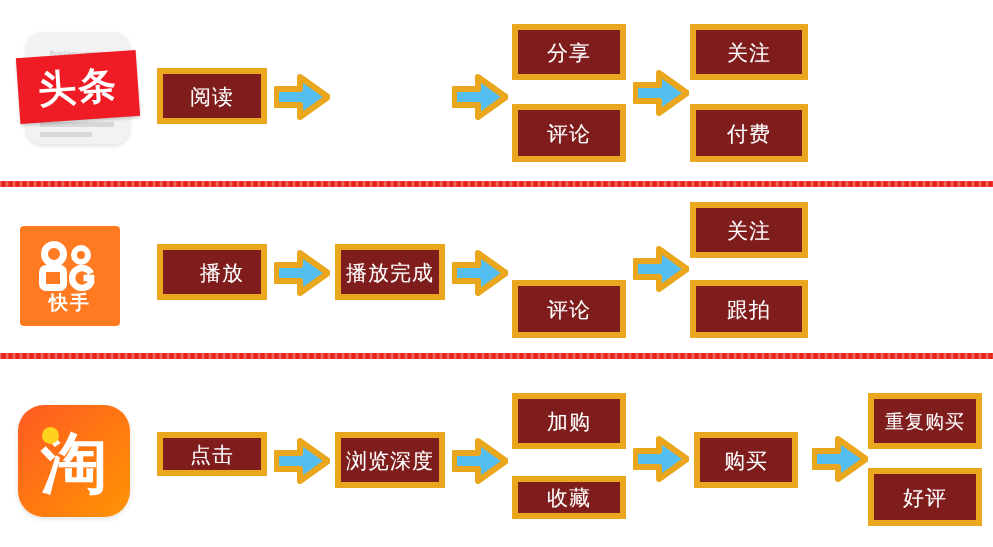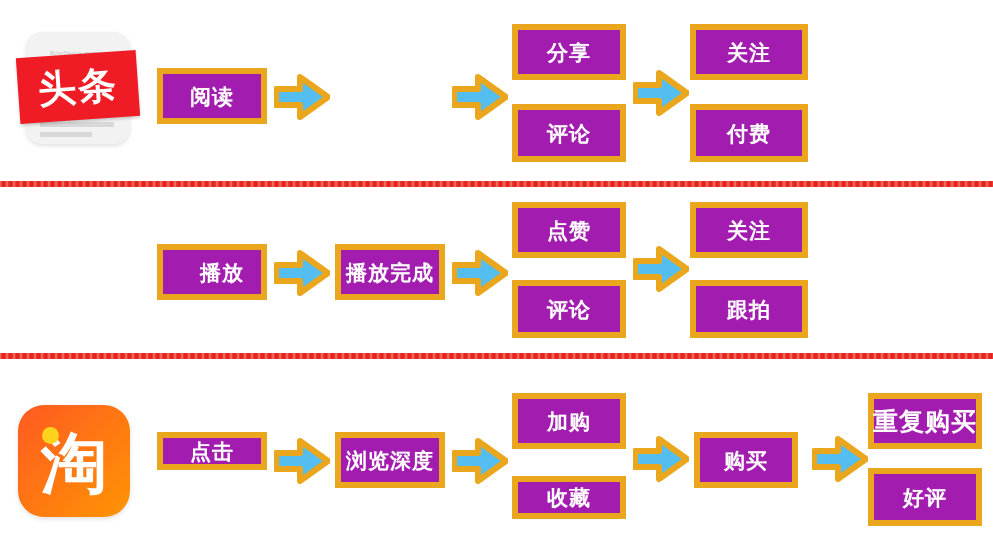--- a/index.html
+++ b/index.html
@@ -26,26 +26,26 @@
     opacity:.75;
   }
 
   
   .row{position:absolute;left:0;width:993px;}
 
   
   .node{
     position:absolute;
     box-sizing:border-box;
-    background:#a21caf;
+    background:#7f1d1d;
     border:6px solid #eaa61c;
     color:#ffffff;
     display:flex;align-items:center;justify-content:center;
     font-size:21px;
-    font-weight:700;
+    font-weight:400;
     letter-spacing:1px;
     line-height:1;
     white-space:nowrap;
     text-shadow:0 0 1px rgba(255,255,255,.25);
   }
 
   
   .arrow{position:absolute;}
   .arrow svg{display:block;}
 
@@ -155,38 +155,52 @@
     </div>
 
     <div class="node" style="left:690px;top:24px;width:118px;height:56px;">关注</div>
     <div class="node" style="left:690px;top:104px;width:118px;height:58px;">付费</div>
   </div>
 
   <div class="divider" style="top:181px;"></div>
 
   <div class="row" style="top:188px;height:165px;">
 
+    <div class="logo" style="left:20px;top:38px;">
+      <div class="ks-wrap">
+        <div class="ks-mark">
+          <div class="ks-c1"></div>
+          <div class="ks-c2"></div>
+          <div class="ks-sq"></div>
+          <div class="ks-g">
+            <svg width="26" height="26" viewBox="0 0 26 26">
+              <path d="M22 8.5 A10 10 0 1 0 22 17.5 L22 13 L14.5 13" fill="none" stroke="#ffffff" stroke-width="6.5" stroke-linecap="butt"></path>
+            </svg>
+          </div>
+        </div>
+        <div class="ks-text">快手</div>
+      </div>
+    </div>
 
     <div class="node" style="left:157px;top:56px;width:110px;height:56px;padding-left:20px;">播放</div>
 
     <div class="arrow" style="left:274px;top:62px;">
       <svg width="56" height="46" viewBox="0 0 56 46">
         <polygon points="2,15 26,15 26,3 54,23 26,43 26,31 2,31" fill="#55bef0" stroke="#eaa61c" stroke-width="6" stroke-linejoin="round"></polygon>
       </svg>
     </div>
 
     <div class="node" style="left:335px;top:56px;width:110px;height:56px;">播放完成</div>
 
     <div class="arrow" style="left:452px;top:62px;">
       <svg width="56" height="46" viewBox="0 0 56 46">
         <polygon points="2,15 26,15 26,3 54,23 26,43 26,31 2,31" fill="#55bef0" stroke="#eaa61c" stroke-width="6" stroke-linejoin="round"></polygon>
       </svg>
     </div>
 
-    <div class="node" style="left:512px;top:14px;width:114px;height:56px;">点赞</div>
     <div class="node" style="left:512px;top:92px;width:114px;height:58px;">评论</div>
 
     <div class="arrow" style="left:633px;top:58px;">
       <svg width="56" height="46" viewBox="0 0 56 46">
         <polygon points="2,15 26,15 26,3 54,23 26,43 26,31 2,31" fill="#55bef0" stroke="#eaa61c" stroke-width="6" stroke-linejoin="round"></polygon>
       </svg>
     </div>
 
     <div class="node" style="left:690px;top:14px;width:118px;height:56px;">关注</div>
     <div class="node" style="left:690px;top:92px;width:118px;height:58px;">跟拍</div>
@@ -196,21 +210,21 @@
 
   <div class="row" style="top:360px;height:187px;">
 
     <div class="logo" style="left:18px;top:45px;">
       <div class="tb-wrap">
         <div class="tb-dot"></div>
         <div class="tb-char">淘</div>
       </div>
     </div>
 
-    <div class="node" style="left:157px;top:72px;width:110px;height:38px;">点击</div>
+    <div class="node" style="left:157px;top:72px;width:110px;height:44px;">点击</div>
 
     <div class="arrow" style="left:274px;top:78px;">
       <svg width="56" height="46" viewBox="0 0 56 46">
         <polygon points="2,15 26,15 26,3 54,23 26,43 26,31 2,31" fill="#55bef0" stroke="#eaa61c" stroke-width="6" stroke-linejoin="round"></polygon>
       </svg>
     </div>
 
     <div class="node" style="left:335px;top:72px;width:110px;height:56px;">浏览深度</div>
 
     <div class="arrow" style="left:452px;top:78px;">
@@ -229,17 +243,17 @@
     </div>
 
     <div class="node" style="left:694px;top:72px;width:104px;height:56px;">购买</div>
 
     <div class="arrow" style="left:812px;top:76px;">
       <svg width="56" height="46" viewBox="0 0 56 46">
         <polygon points="2,15 26,15 26,3 54,23 26,43 26,31 2,31" fill="#55bef0" stroke="#eaa61c" stroke-width="6" stroke-linejoin="round"></polygon>
       </svg>
     </div>
 
-    <div class="node" style="left:868px;top:33px;width:114px;height:56px;font-size:25px;">重复购买</div>
+    <div class="node" style="left:868px;top:33px;width:114px;height:56px;font-size:19px;">重复购买</div>
     <div class="node" style="left:868px;top:108px;width:114px;height:58px;">好评</div>
   </div>
 
 </div>
 
 </body></html>

